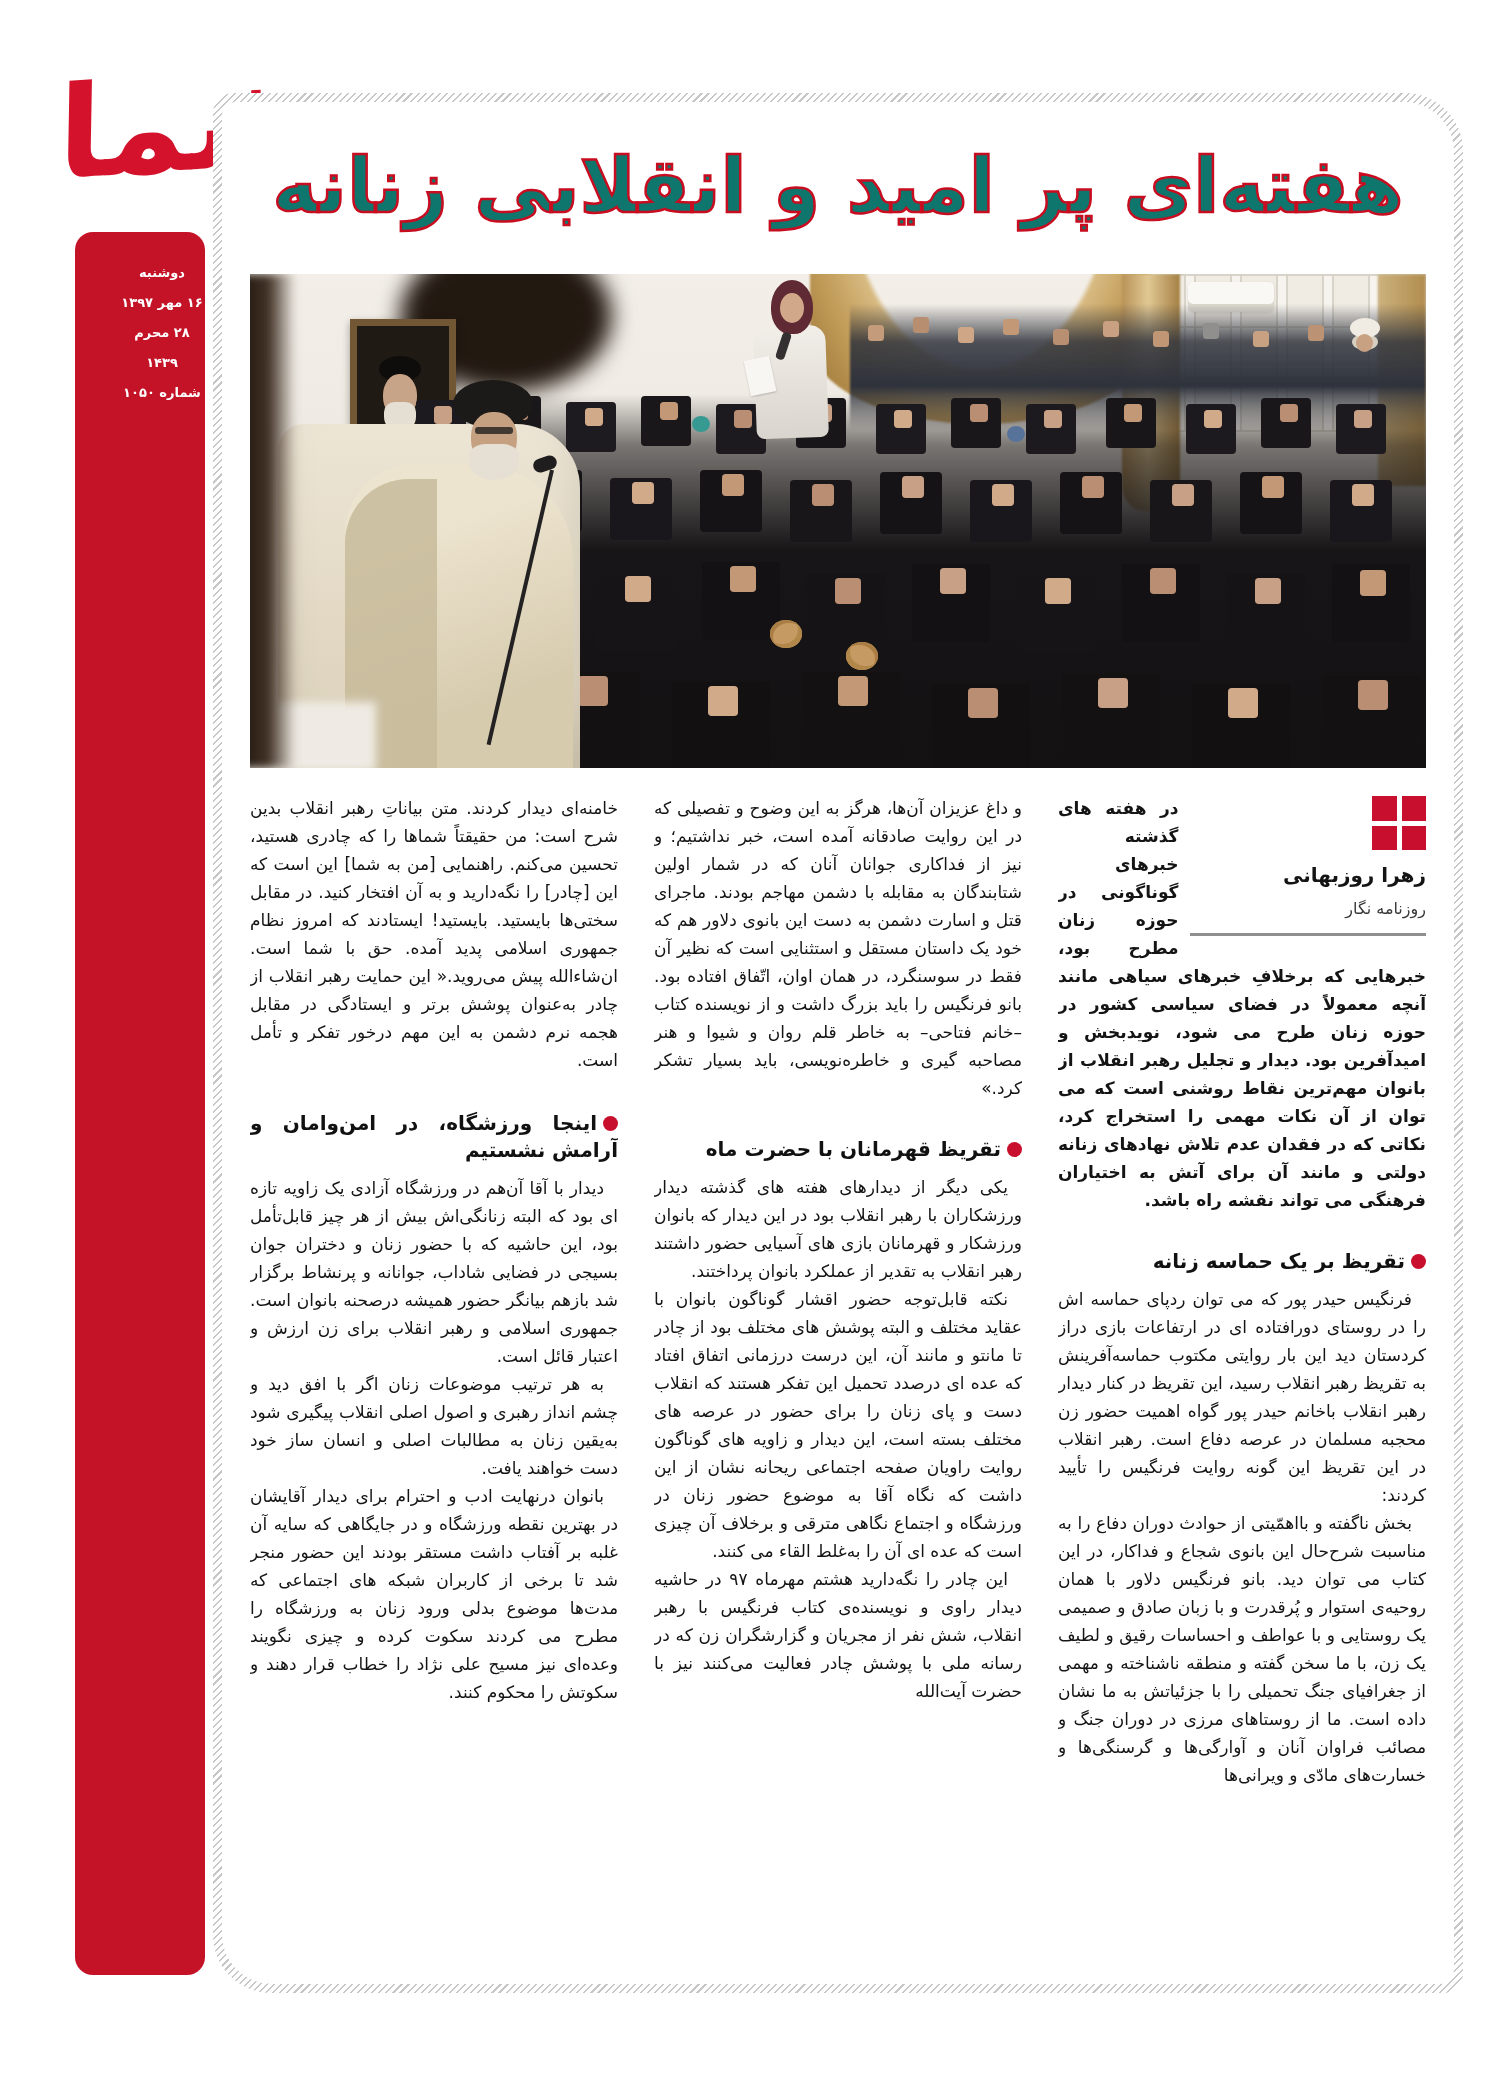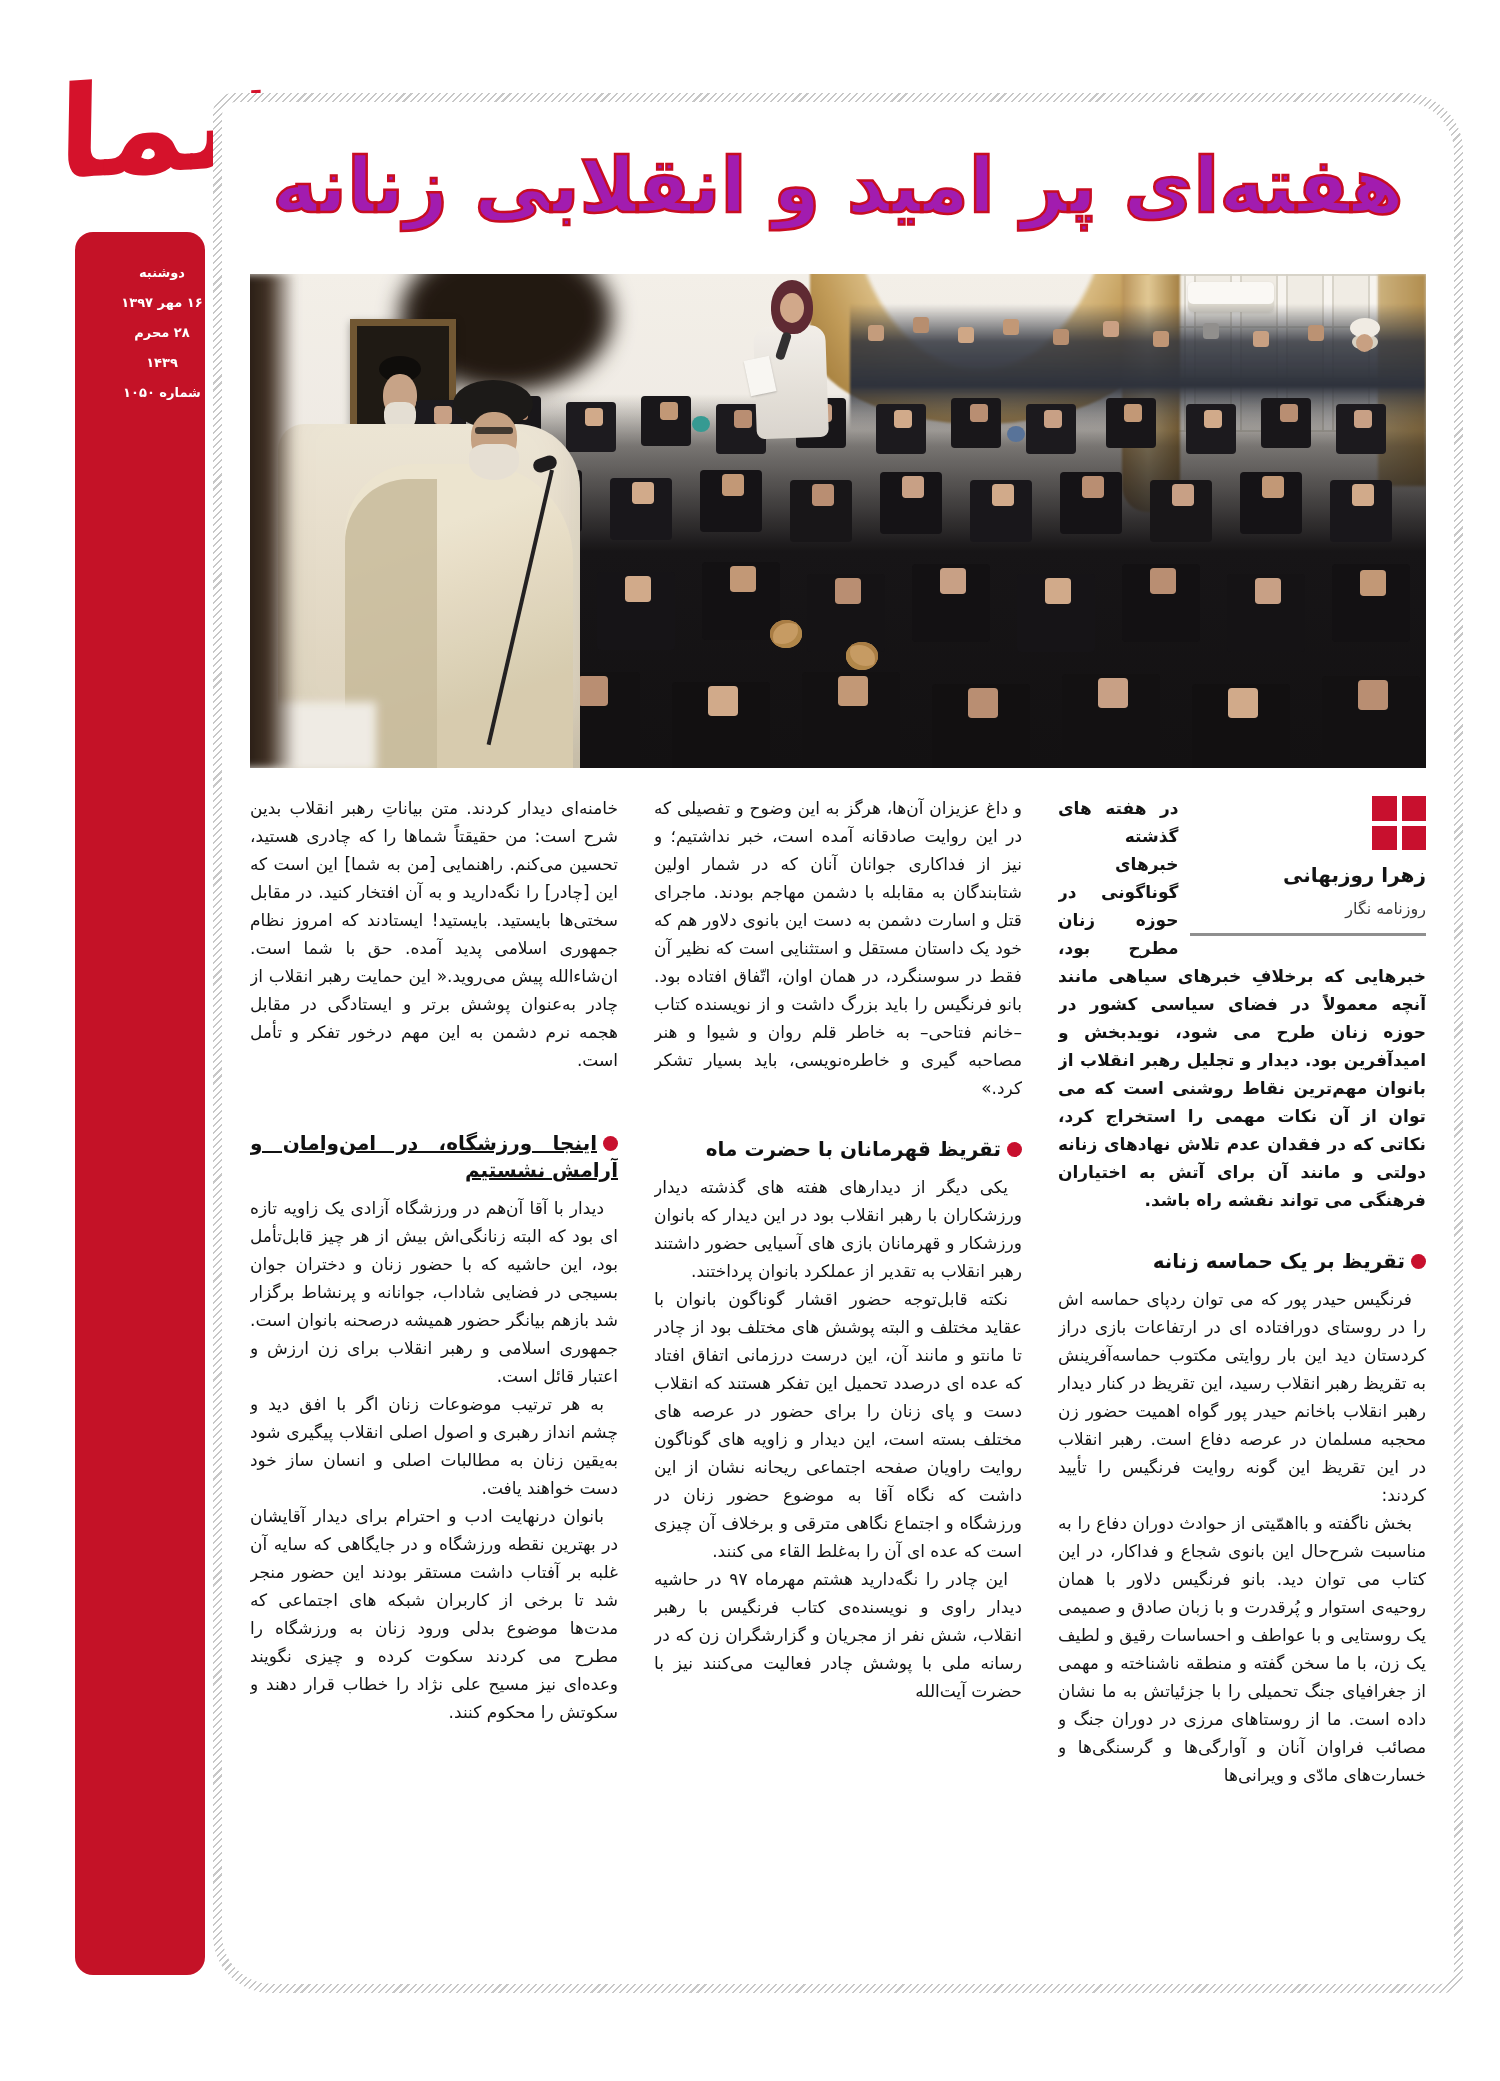--- a/index.html
+++ b/index.html
@@ -17,21 +17,21 @@
 
   
   .frame{position:absolute;left:213px;top:93px;width:1250px;height:1900px;
     background:repeating-linear-gradient(135deg,#c7c7c7 0 1.5px,#ffffff 1.5px 5px);
     border-radius:20px 58px 20px 58px;padding:9px;box-sizing:border-box;}
   .frame-inner{position:relative;width:100%;height:100%;background:#fff;
     border-radius:14px 50px 14px 50px;overflow:hidden;}
 
   
   .headline{position:absolute;top:4px;left:12px;right:12px;height:164px;
-    direction:rtl;text-align:center;color:#a21caf;font-weight:bold;
+    direction:rtl;text-align:center;color:#0f766e;font-weight:bold;
     font-size:76px;line-height:160px;letter-spacing:-2px;-webkit-text-stroke:2.5px #c90d21;
     white-space:nowrap;}
 
   
   .photo{position:absolute;left:28px;top:172px;width:1176px;height:494px;overflow:hidden;
     background:linear-gradient(180deg,#f6f4ef 0%,#efece6 55%,#e7e4dd 100%);}
   .photo *{position:absolute;}
   .ph-windows{right:0;top:0;width:286px;height:158px;
     background:
       repeating-linear-gradient(180deg,rgba(213,210,201,.9) 0 2px,transparent 2px 52px),
@@ -137,21 +137,21 @@
   .byline{float:right;width:64%;margin:2px 0 10px 12px;padding-bottom:10px;
     border-bottom:3px solid #8f8f8f;display:flex;flex-direction:column;gap:10px;align-items:flex-start;}
   .author-icon{width:54px;height:54px;display:grid;grid-template-columns:1fr 1fr;grid-template-rows:1fr 1fr;gap:5px;flex:none;}
   .author-icon span{background:#c8102e;display:block;}
   .author-meta{padding-top:2px;}
   .author-name{font-size:20px;font-weight:bold;line-height:26px;white-space:nowrap;}
   .author-role{font-size:16px;color:#3a3a3a;margin-top:7px;white-space:nowrap;}
   h3.sec{font-size:20px;font-weight:bold;margin:34px 0 10px 0;line-height:27px;color:#111;}
   h3.sec .bullet{display:inline-block;width:15px;height:15px;border-radius:50%;
     background:#c8102e;margin-left:6px;vertical-align:-1px;}
-  .col .gap-lg{margin-top:56px;text-decoration:underline;}
+  .col .gap-lg{margin-top:36px;}
 </style>
 </head>
 <body>
 
 <div class="page">
 
   <div class="logo">شما</div>
 
   <div class="sidebar">
     <div class="dateblock">

